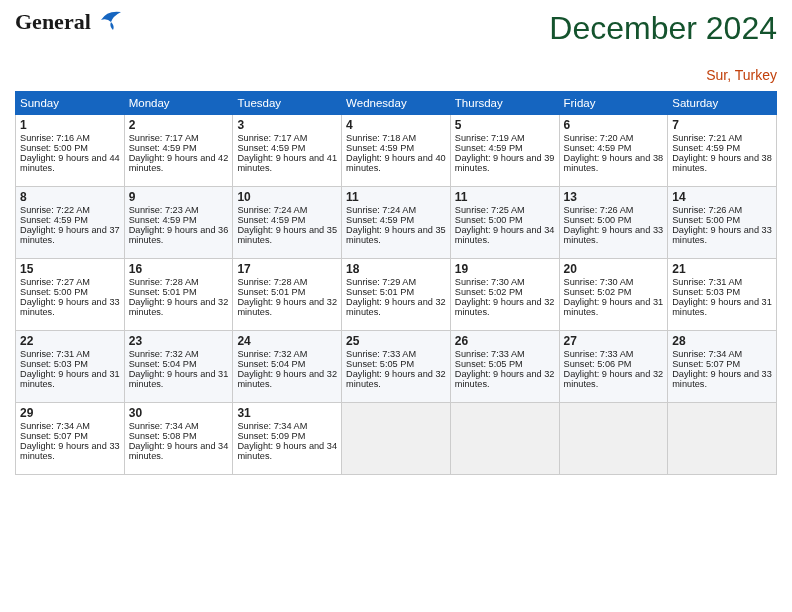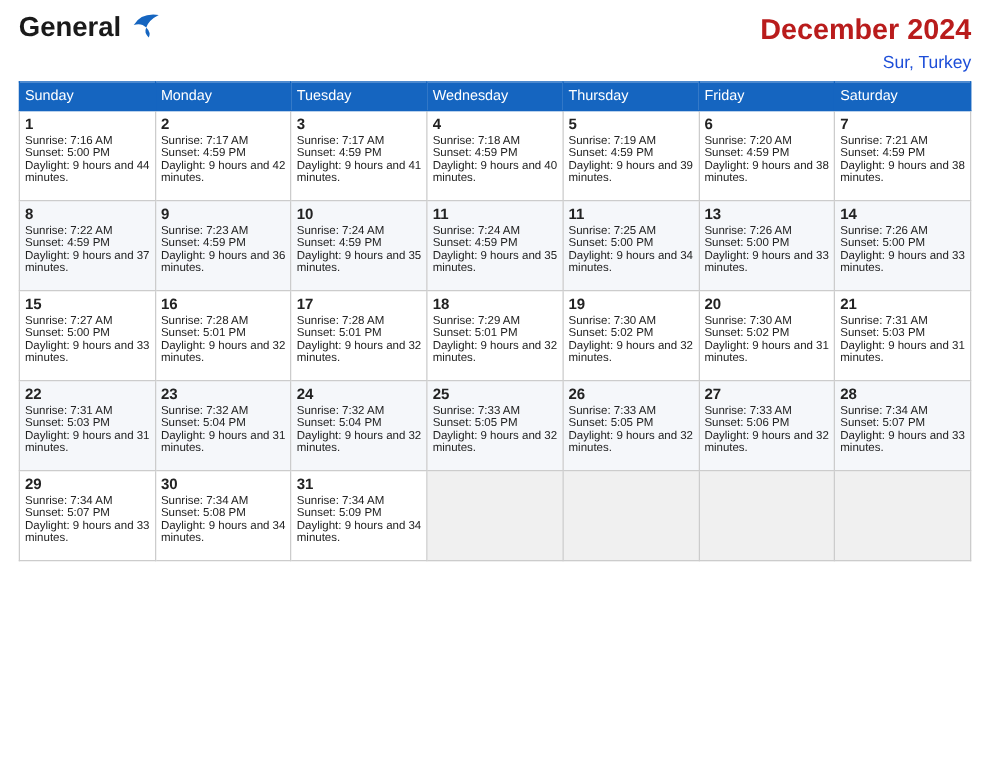--- a/index.html
+++ b/index.html
@@ -26,33 +26,34 @@
       align-items: center;
     }
     .logo-text {
       font-size: 22px;
       font-weight: bold;
       color: #1a1a1a;
       line-height: 1.1;
     }
     .logo-text span {
       color: #1565c0;
+      font-family: Liberation Serif, serif;
     }
     .title-block {
       text-align: right;
     }
     .month-title {
-      font-size: 23px;
-      font-weight: bold;
-      color: #b91c1c;
+      font-size: 32px;
+      font-weight: normal;
+      color: #14532d;
     }
     .location {
       font-size: 14px;
-      color: #1d4ed8;
-      margin-top: 4px;
+      color: #c2410c;
+      margin-top: 20px;
     }
     table {
       width: 100%;
       border-collapse: collapse;
       table-layout: fixed;
     }
     th {
       background-color: #1565c0;
       color: #fff;
       font-size: 11.5px;

